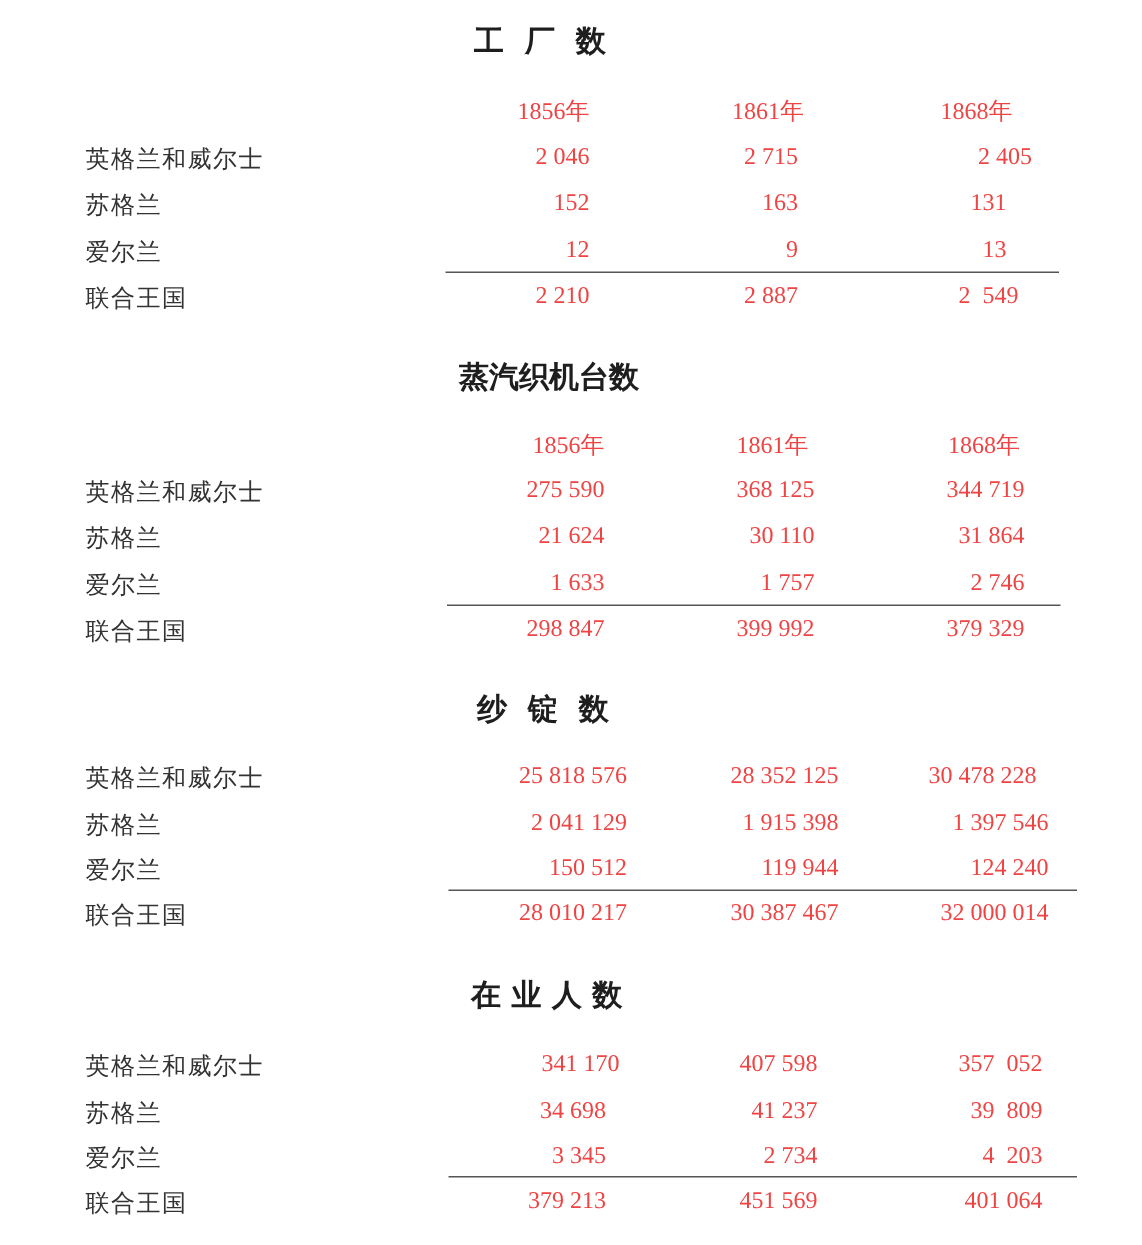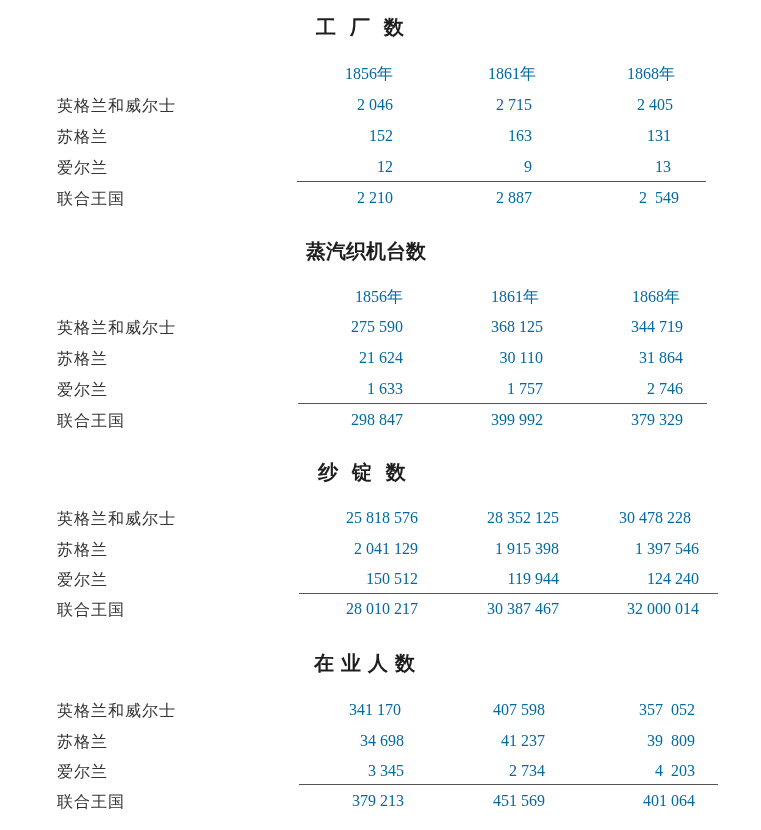--- a/index.html
+++ b/index.html
@@ -13,41 +13,41 @@
       position: absolute; font-family: "DejaVu Sans", "Liberation Sans", sans-serif;
       font-weight: bold; font-size: 20px; color: #1e1e1e; white-space: pre;
     }
     .row { position: absolute; left: 0; width: 761px; height: 30px; }
     .label {
       position: absolute; left: 57px; font-size: 16px; color: #333; top: 0;
       letter-spacing: 1px;
       text-align: center;
     }
     .cell {
-      position: absolute; top: 0; font-size: 16px; color: #0369a1; text-align: right;
+      position: absolute; top: 0; font-size: 16px; color: #ef4444; text-align: right;
       white-space: pre; font-family: "Liberation Serif", "DejaVu Serif", serif;
     }
     .year { font-size: 16px; }
     .rule { position: absolute; height: 0; border-top: 1.5px solid #555; }
   </style>
 </head>
 <body>
 
 <div class="section" style="top:0;">
   <div class="title" style="left:316px; top:14px;">工  厂  数</div>
   <div class="row" style="top:64px;">
     <span class="cell year" style="right:368px;">1856年</span>
     <span class="cell year" style="right:225px;">1861年</span>
     <span class="cell year" style="right:86px;">1868年</span>
   </div>
   <div class="row" style="top:96px;">
     <span class="label">英格兰和威尔士</span>
     <span class="cell" style="right:368px;">2 046</span>
     <span class="cell" style="right:229px;">2 715</span>
-    <span class="cell" style="right:88px;">2 405</span>
+    <span class="cell" style="right:73px;">2 405</span>
   </div>
   <div class="row" style="top:127px;">
     <span class="label">苏格兰</span>
     <span class="cell" style="right:368px;">152</span>
     <span class="cell" style="right:229px;">163</span>
     <span class="cell" style="right:90px;">131</span>
   </div>
   <div class="row" style="top:158px;">
     <span class="label">爱尔兰</span>
     <span class="cell" style="right:368px;">12</span>
@@ -123,21 +123,21 @@
     <span class="cell" style="right:343px;">28 010 217</span>
     <span class="cell" style="right:202px;">30 387 467</span>
     <span class="cell" style="right:62px;">32 000 014</span>
   </div>
 </div>
 
 <div class="section" style="top:0;">
   <div class="title" style="left:314px; top:650px;">在 业 人 数</div>
   <div class="row" style="top:701px;">
     <span class="label">英格兰和威尔士</span>
-    <span class="cell" style="right:360px;margin-left:36px;">341 170</span>
+    <span class="cell" style="right:348px;margin-left:36px;">341 170</span>
     <span class="cell" style="right:216px;">407 598</span>
     <span class="cell" style="right:66px;">357  052</span>
   </div>
   <div class="row" style="top:732px;">
     <span class="label">苏格兰</span>
     <span class="cell" style="right:357px;">34 698</span>
     <span class="cell" style="right:216px;">41 237</span>
     <span class="cell" style="right:66px;">39  809</span>
   </div>
   <div class="row" style="top:762px;">

